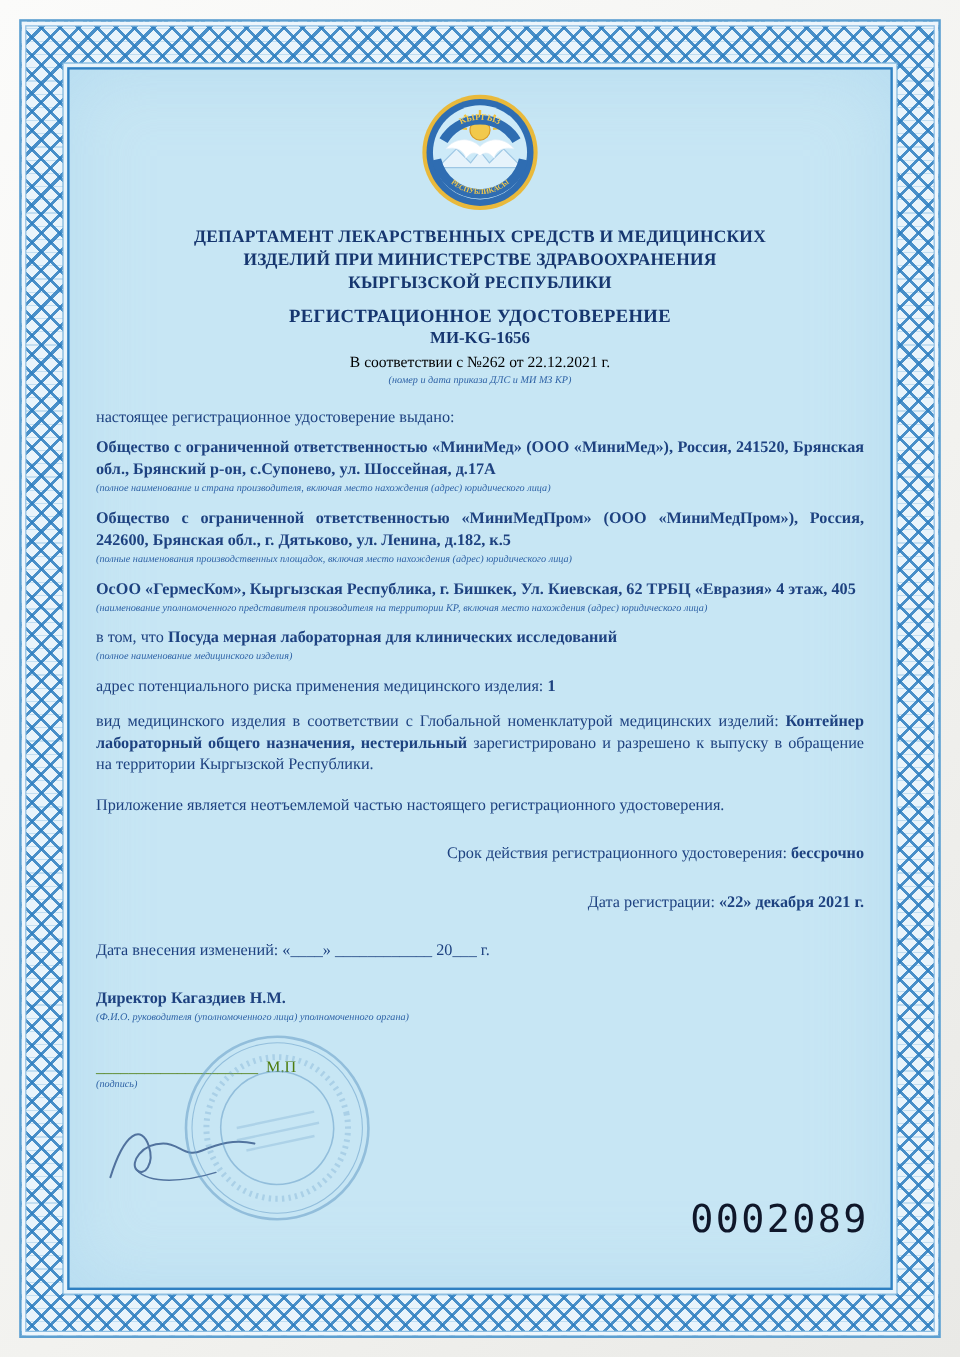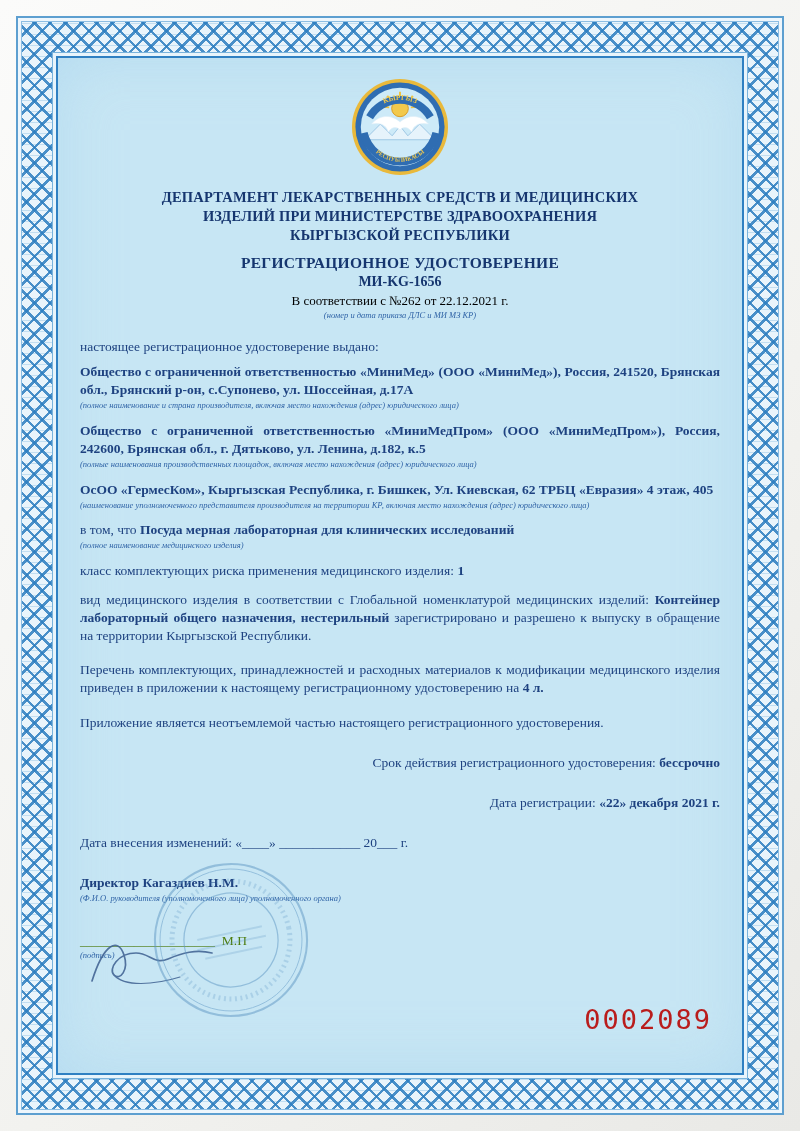--- a/index.html
+++ b/index.html
@@ -41,23 +41,23 @@
   .accordance{margin-top:3px;text-align:center;font-size:13px;color:#000000;}
   .caption{font-size:8.5px;font-style:italic;color:#2f63a6;line-height:1.25;margin-top:1px;}
   .caption.center{text-align:center;}
   .p{font-size:13.5px;color:#1e4280;line-height:1.34;text-align:justify;margin:11px 0 0 0;}
   .p.first{margin-top:17px;text-align:left;}
   .b{font-weight:bold;}
   .p.gap{margin-top:16px;}
   .p.biggap{margin-top:22px;}
   .row-sign{margin-top:29px;font-size:13.5px;color:#4d7c0f;}
   .serial{
-    position:absolute;right:30px;bottom:38px;
+    position:absolute;right:18px;bottom:38px;
     font-family:"DejaVu Sans Mono", monospace;
-    font-size:27px;letter-spacing:2px;color:#b91c1c;
+    font-size:32px;letter-spacing:2px;color:#0f172a;
   }
   .stamp{position:absolute;left:92px;bottom:52px;width:162px;height:162px;opacity:.5;transform:rotate(-12deg);}
   .signature{position:absolute;left:26px;bottom:72px;width:160px;height:72px;opacity:.85;}
 </style>
 </head>
 <body>
 
 <div class="page">
   <div class="frame">
     <div class="inner">
@@ -106,25 +106,24 @@
 
       <p class="p b">Общество с ограниченной ответственностью «МиниМедПром» (ООО «МиниМедПром»), Россия, 242600, Брянская обл., г. Дятьково, ул. Ленина, д.182, к.5</p>
       <div class="caption">(полные наименования производственных площадок, включая место нахождения (адрес) юридического лица)</div>
 
       <p class="p b">ОсОО «ГермесКом», Кыргызская Республика, г. Бишкек, Ул. Киевская, 62 ТРБЦ «Евразия» 4 этаж, 405</p>
       <div class="caption">(наименование уполномоченного представителя производителя на территории КР, включая место нахождения (адрес) юридического лица)</div>
 
       <p class="p" style="text-align:left"><span>в том, что </span><span class="b">Посуда мерная лабораторная для клинических исследований</span></p>
       <div class="caption">(полное наименование медицинского изделия)</div>
 
-      <p class="p" style="text-align:left"><span>класс комплектующих риска применения медицинского изделия: </span><span class="b">1</span></p>
+      <p class="p" style="text-align:left"><span>адрес потенциального риска применения медицинского изделия: </span><span class="b">1</span></p>
 
       <p class="p"><span>вид медицинского изделия в соответствии с Глобальной номенклатурой медицинских изделий: </span><span class="b">Контейнер лабораторный общего назначения, нестерильный</span><span> зарегистрировано и разрешено к выпуску в обращение на территории Кыргызской Республики.</span></p>
 
-      <p class="p gap"><span>Перечень комплектующих, принадлежностей и расходных материалов к модификации медицинского изделия приведен в приложении к настоящему регистрационному удостоверению на </span><span class="b">4 л.</span></p>
 
       <p class="p gap" style="text-align:left">Приложение является неотъемлемой частью настоящего регистрационного удостоверения.</p>
 
       <p class="p biggap" style="text-align:right"><span>Срок действия регистрационного удостоверения: </span><span class="b">бессрочно</span></p>
 
       <p class="p biggap" style="text-align:right"><span>Дата регистрации: </span><span class="b">«22» декабря 2021 г.</span></p>
 
       <p class="p biggap" style="text-align:left">Дата внесения изменений: «____»  ____________ 20___ г.</p>
 
       <p class="p biggap b" style="text-align:left">Директор Кагаздиев Н.М.</p>

